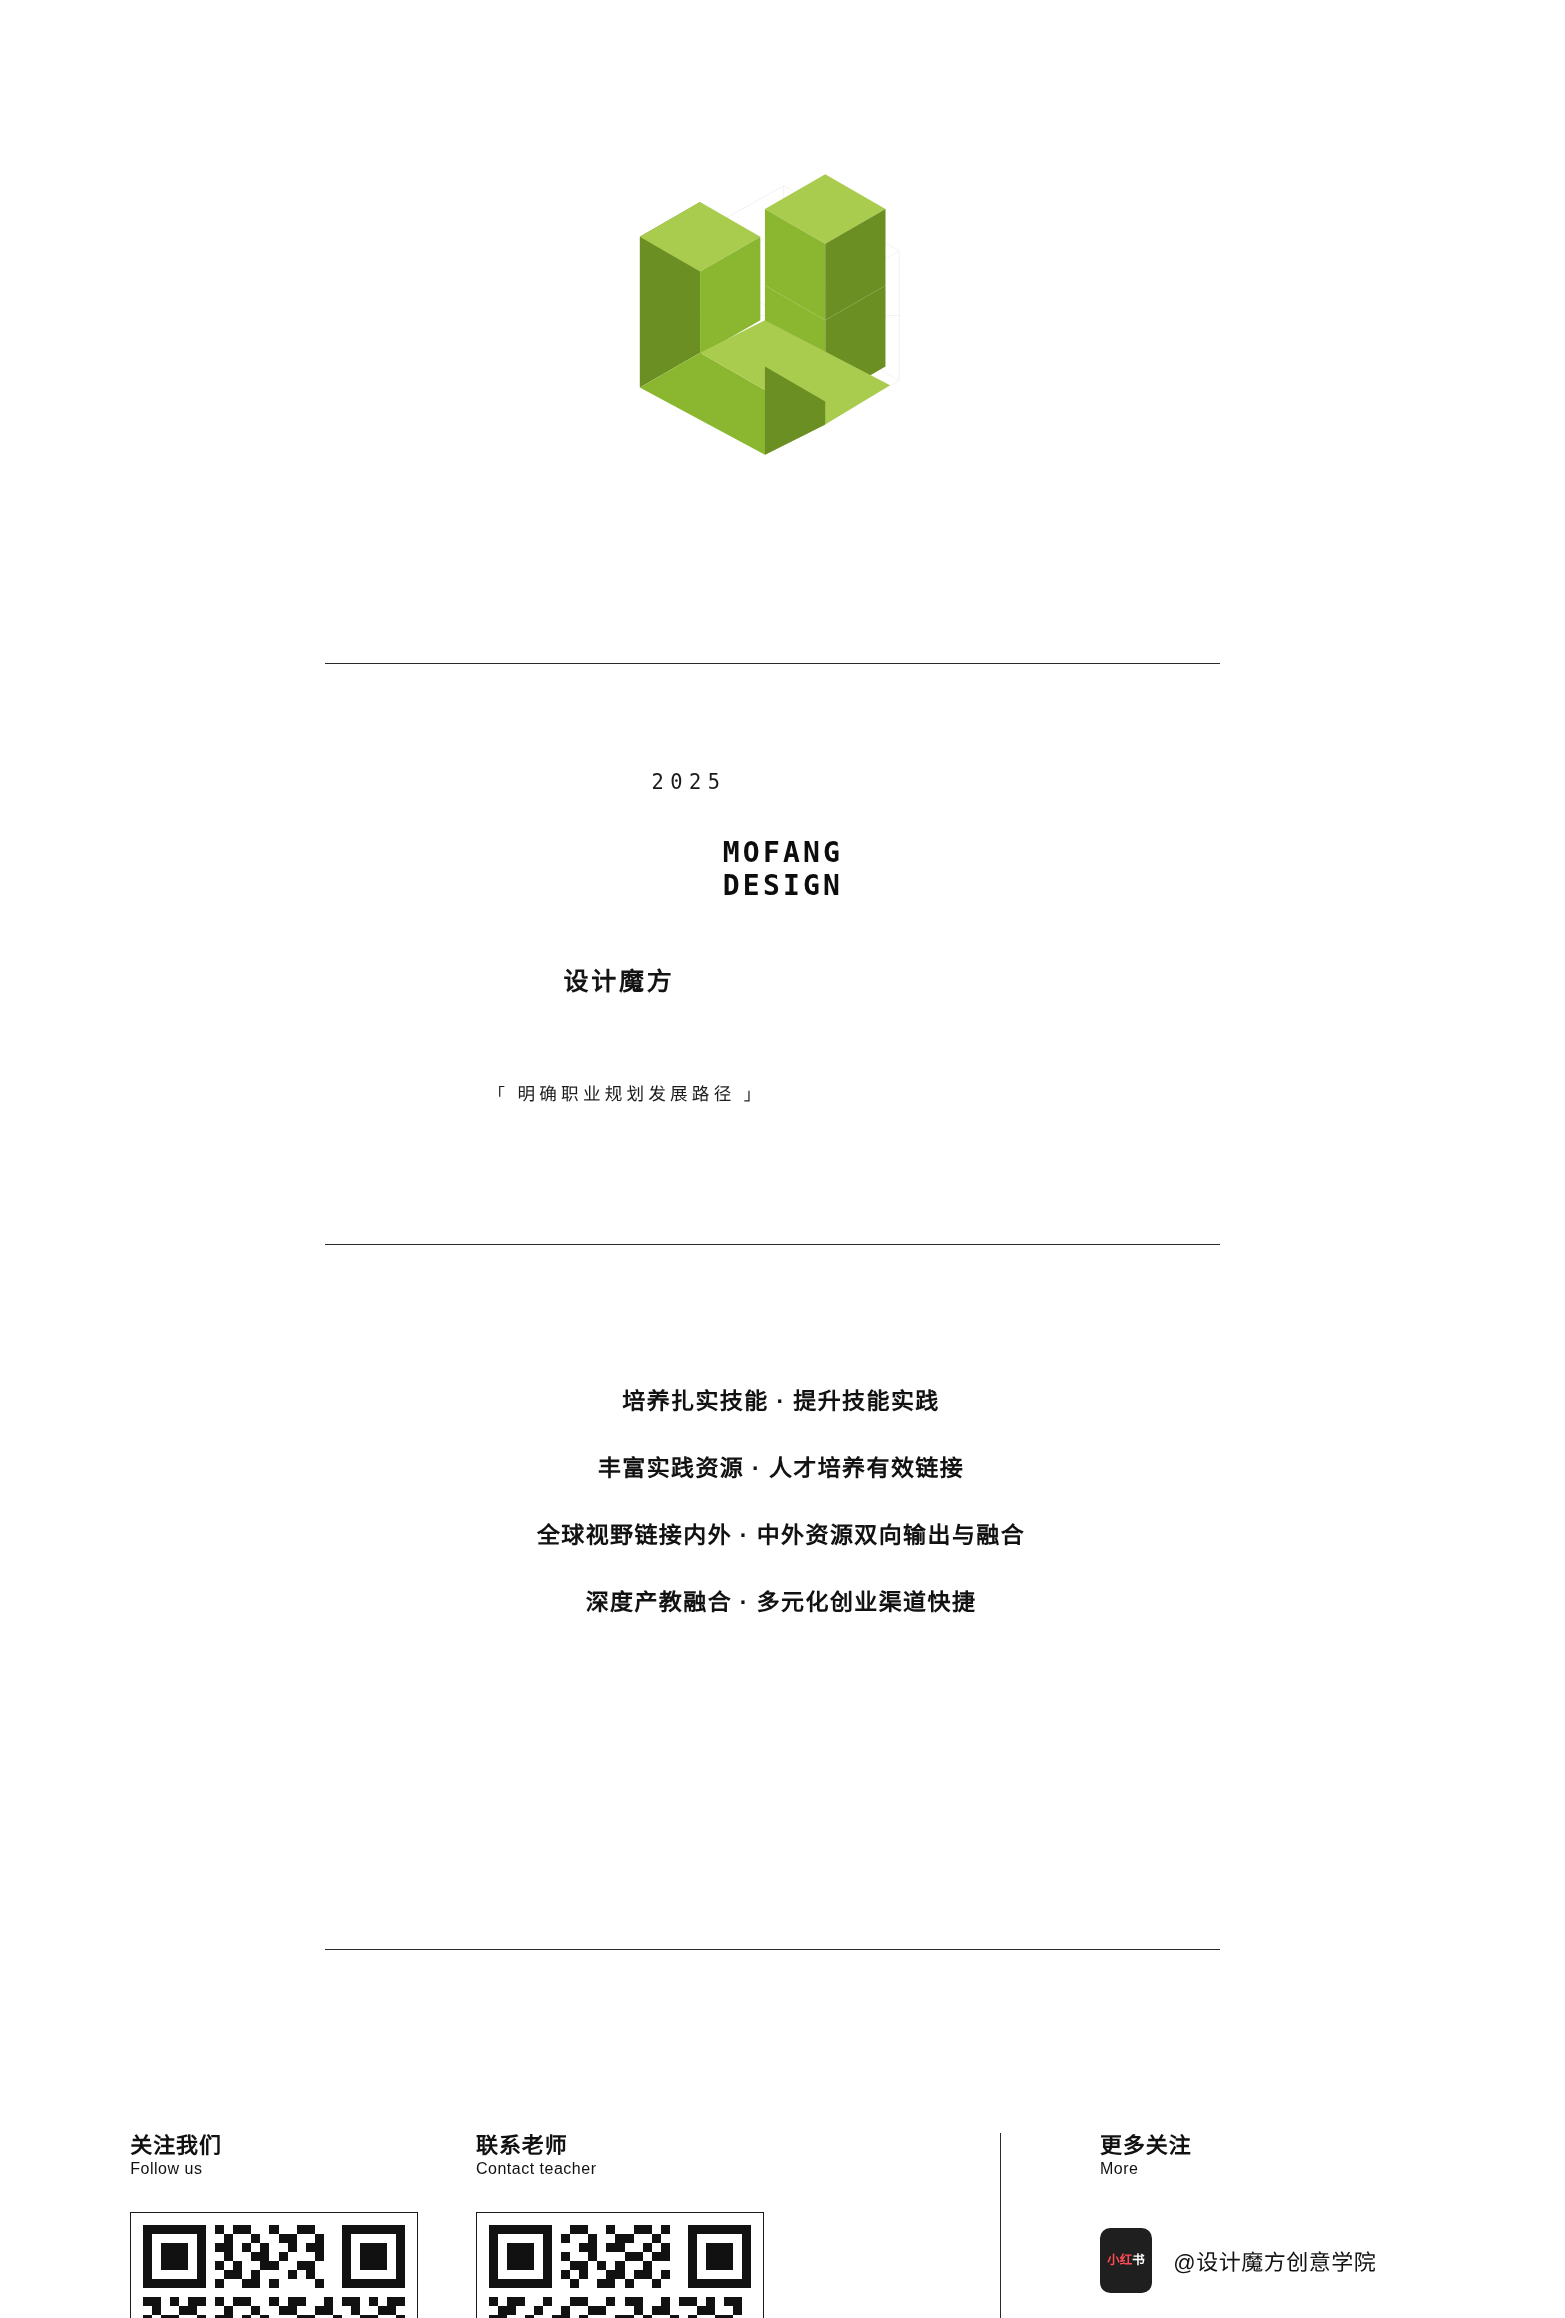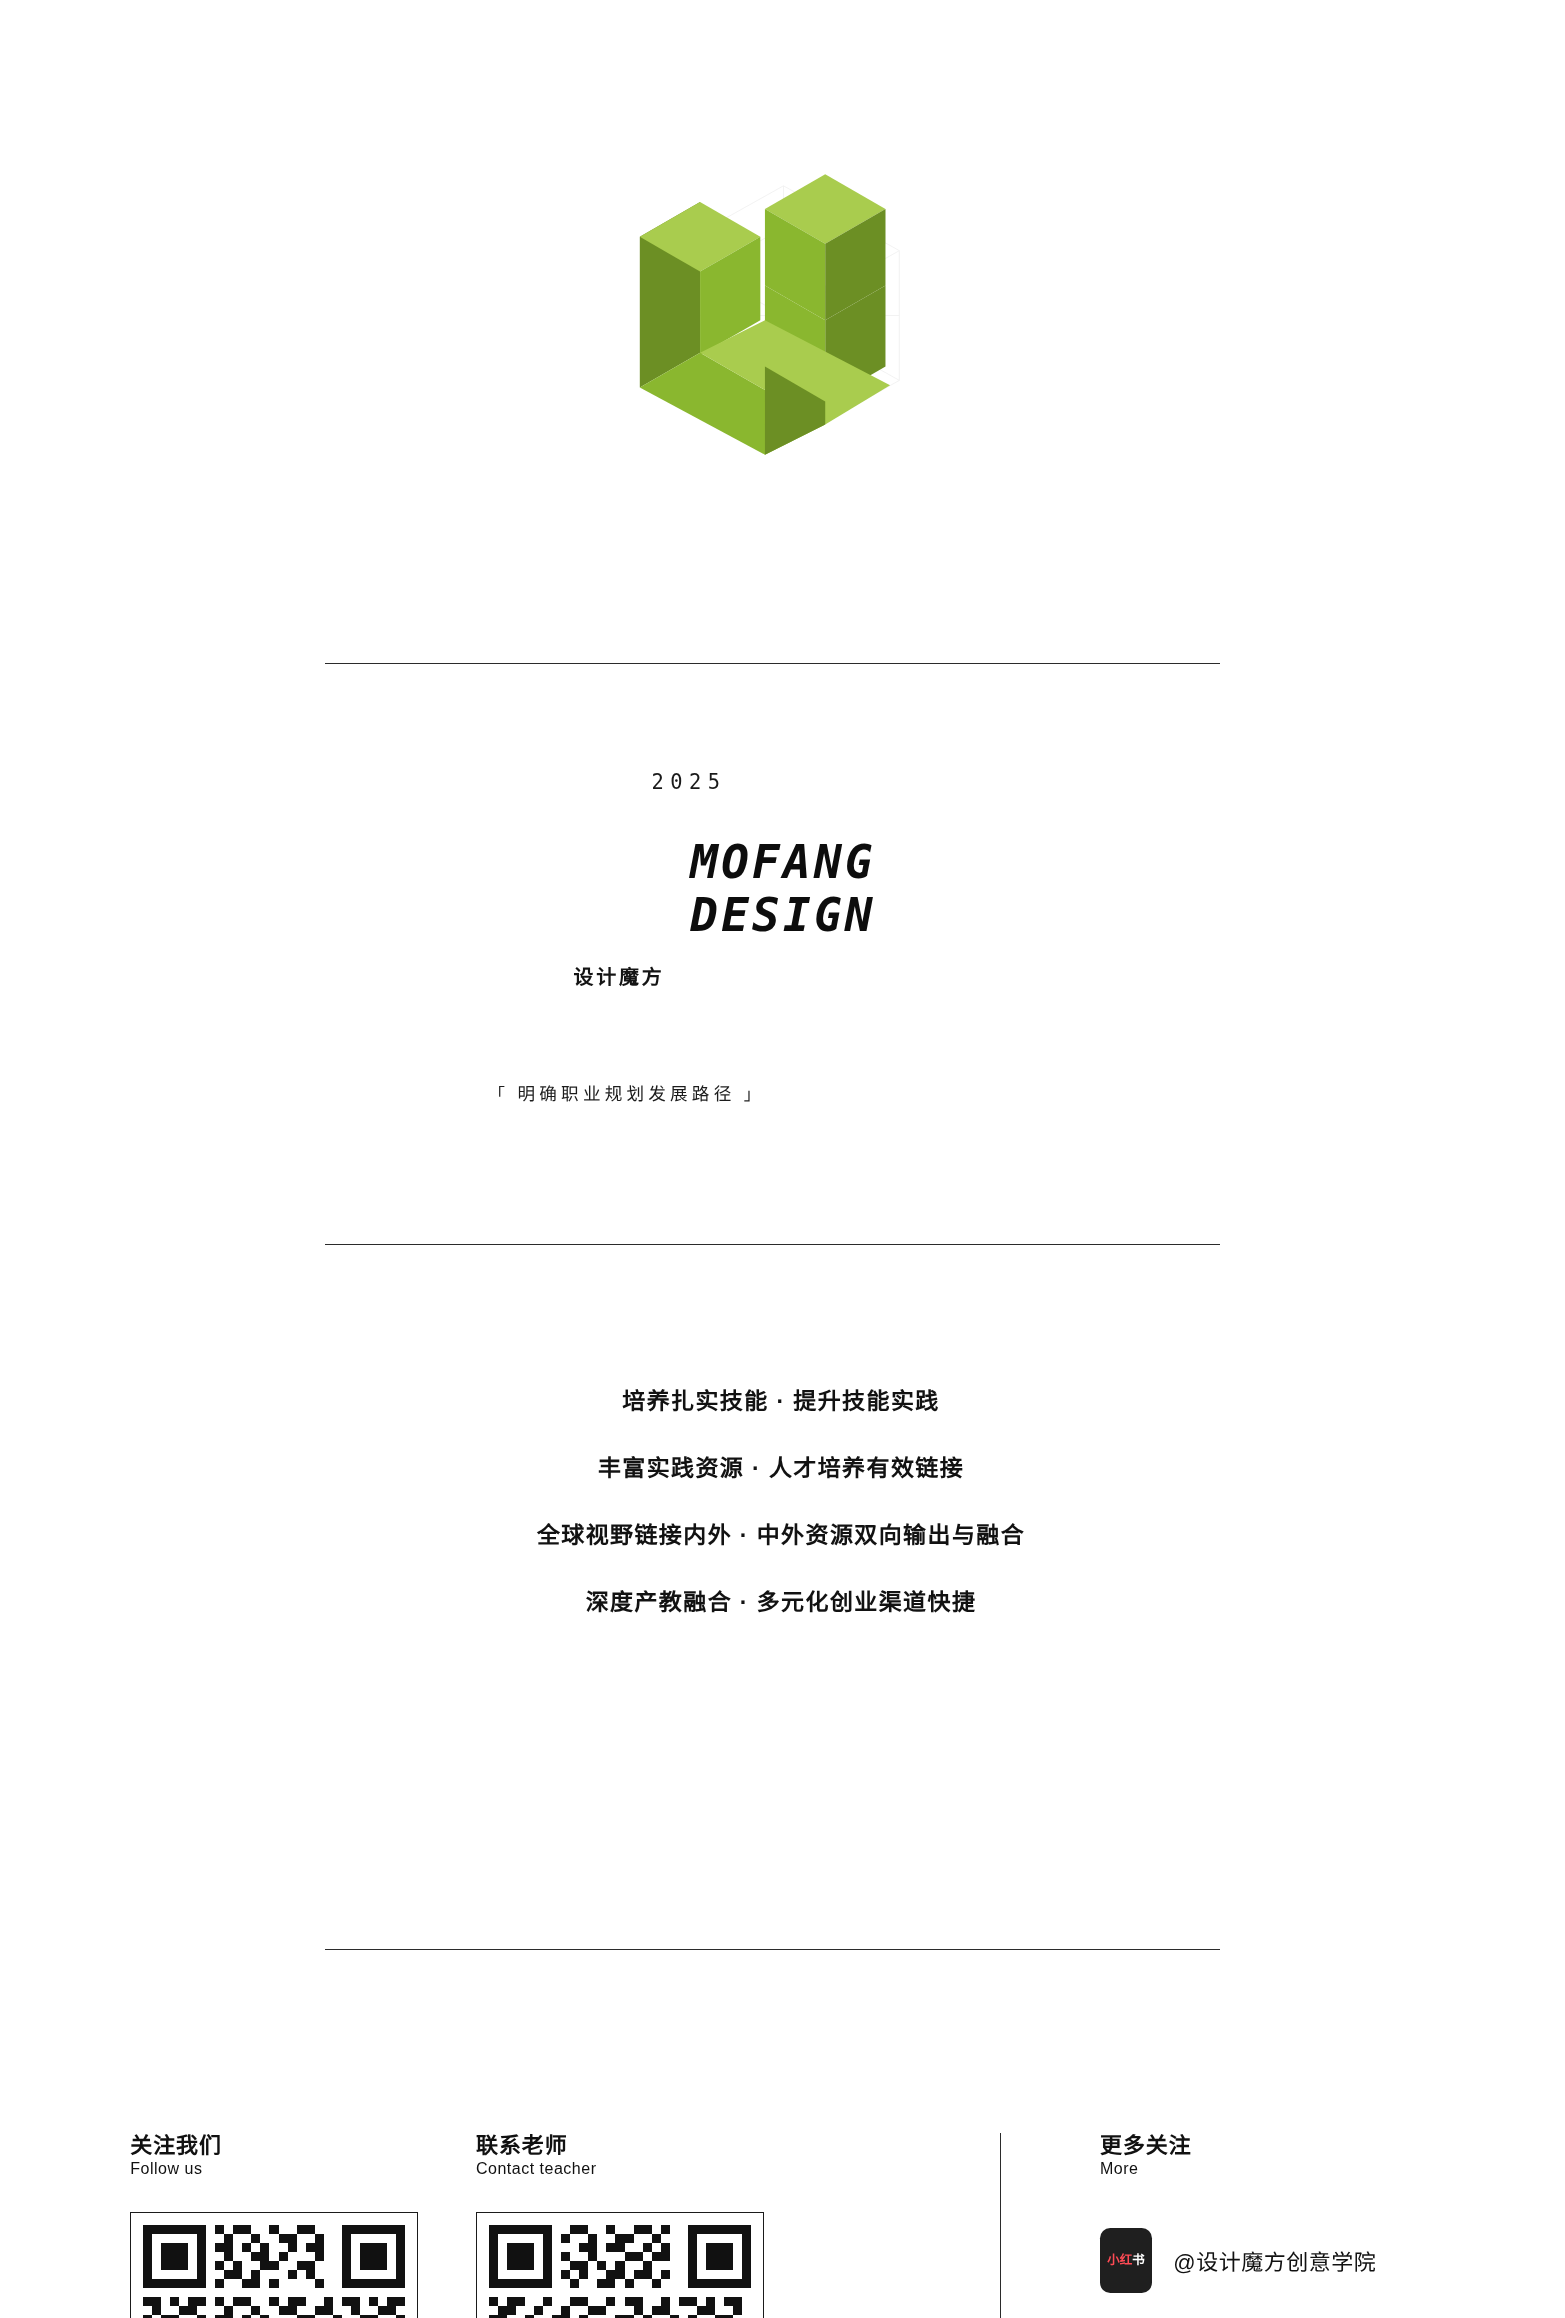--- a/index.html
+++ b/index.html
@@ -74,35 +74,34 @@
   .wordmark {
     position: absolute;
     top: 837px;
     left: 0;
     width: 1566px;
     text-align: center;
   }
   .wordmark .line {
     font-family: "DejaVu Sans Mono", monospace;
     font-weight: 700;
-    font-size: 46px;
+    font-size: 28px;
     letter-spacing: 3.2px;
     line-height: 1.12;
     color: #0d0d0d;
-    font-style: italic;
   }
   .wordmark .line.l2 { margin-top: 1.9px; }
 
   .brand-cn {
     position: absolute;
     top: 961px;
     left: 0;
     width: 1238px;
     text-align: center;
-    font-size: 20px;
+    font-size: 25px;
     font-weight: 700;
     letter-spacing: 2.8px;
     color: #141414;
   }
 
   .tagline {
     position: absolute;
     top: 1080px;
     left: 0;
     width: 1253px;

